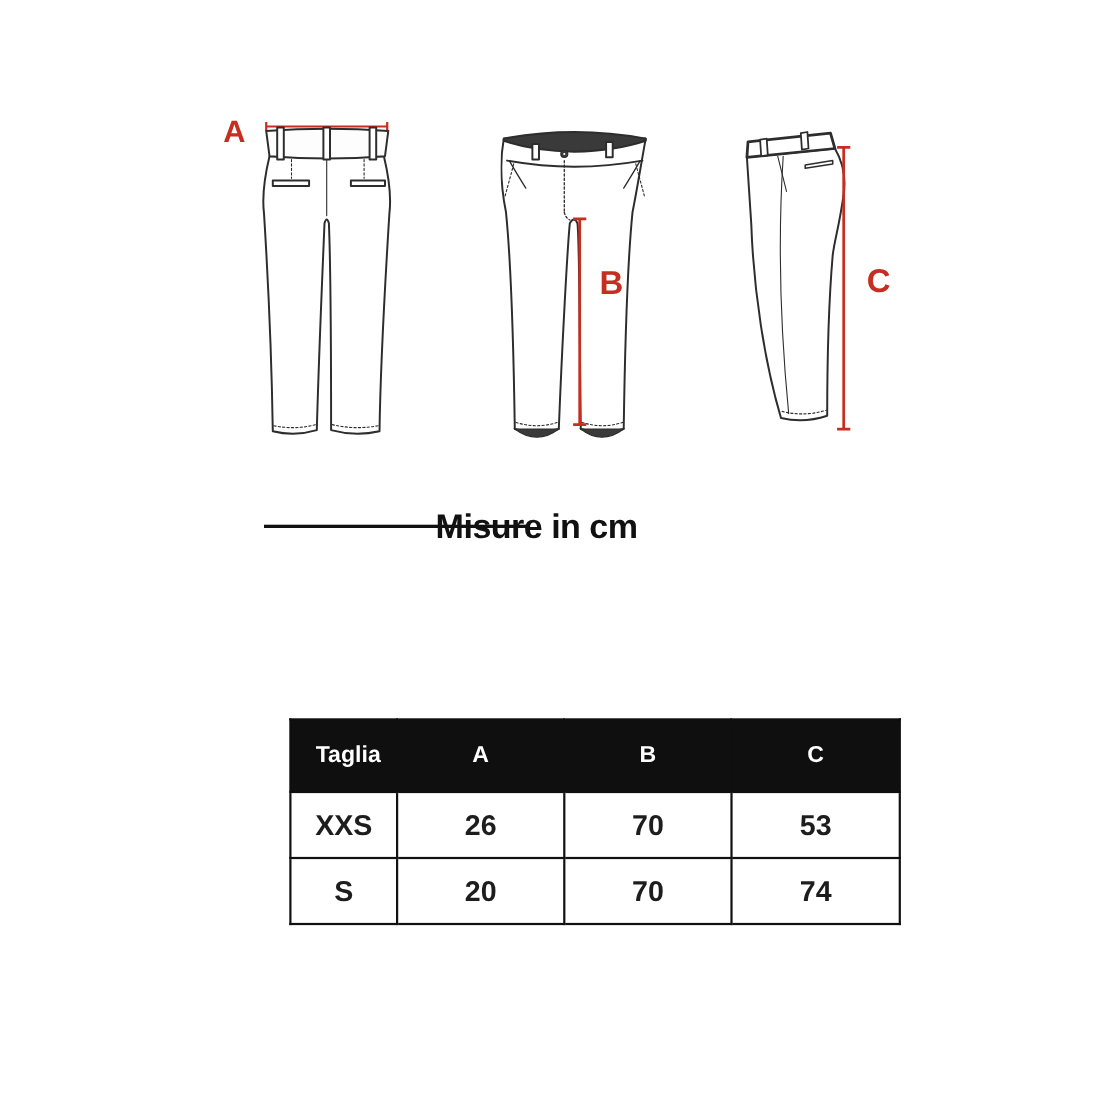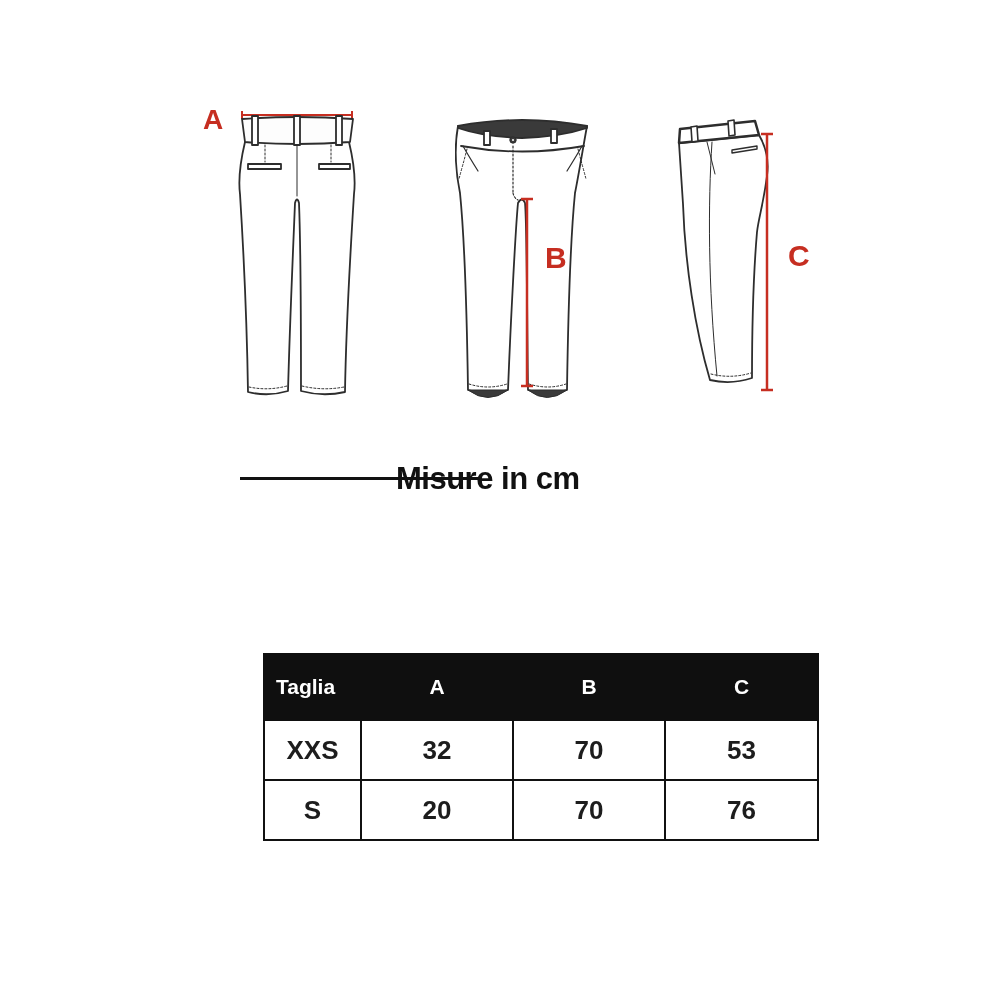--- a/index.html
+++ b/index.html
@@ -29,21 +29,21 @@
   table.size-table col.c1{width:152px;}
   table.size-table col.c2{width:152px;}
   table.size-table col.c3{width:153px;}
   table.size-table th,table.size-table td{
     border:2px solid #111;text-align:center;vertical-align:middle;
   }
   table.size-table thead th{
     background:#0f0f0f;color:#ffffff;height:62px;font-size:21px;font-weight:700;
     border:2px solid #0f0f0f;
   }
-  table.size-table thead th.taglia{text-align:left;padding-left:11px;}
+  table.size-table thead th.taglia{text-align:left;padding-left:22px;}
   table.size-table tbody td{
     background:#ffffff;color:#1d1d1d;height:56px;font-size:26px;font-weight:700;
   }
 </style>
 </head>
 <body>
 
 <div class="canvas">
 
   <svg class="fig-svg" style="left:238px;top:108px;" width="120" height="292" viewBox="0 0 120 292">
@@ -143,26 +143,26 @@
       <tr>
         <th class="taglia">Taglia</th>
         <th>A</th>
         <th>B</th>
         <th>C</th>
       </tr>
     </thead>
     <tbody>
       <tr>
         <td>XXS</td>
-        <td>32</td>
+        <td>26</td>
         <td>70</td>
         <td>53</td>
       </tr>
       <tr>
         <td>S</td>
         <td>20</td>
         <td>70</td>
-        <td>76</td>
+        <td>74</td>
       </tr>
     </tbody>
   </table>
 
 </div>
 
 </body></html>

